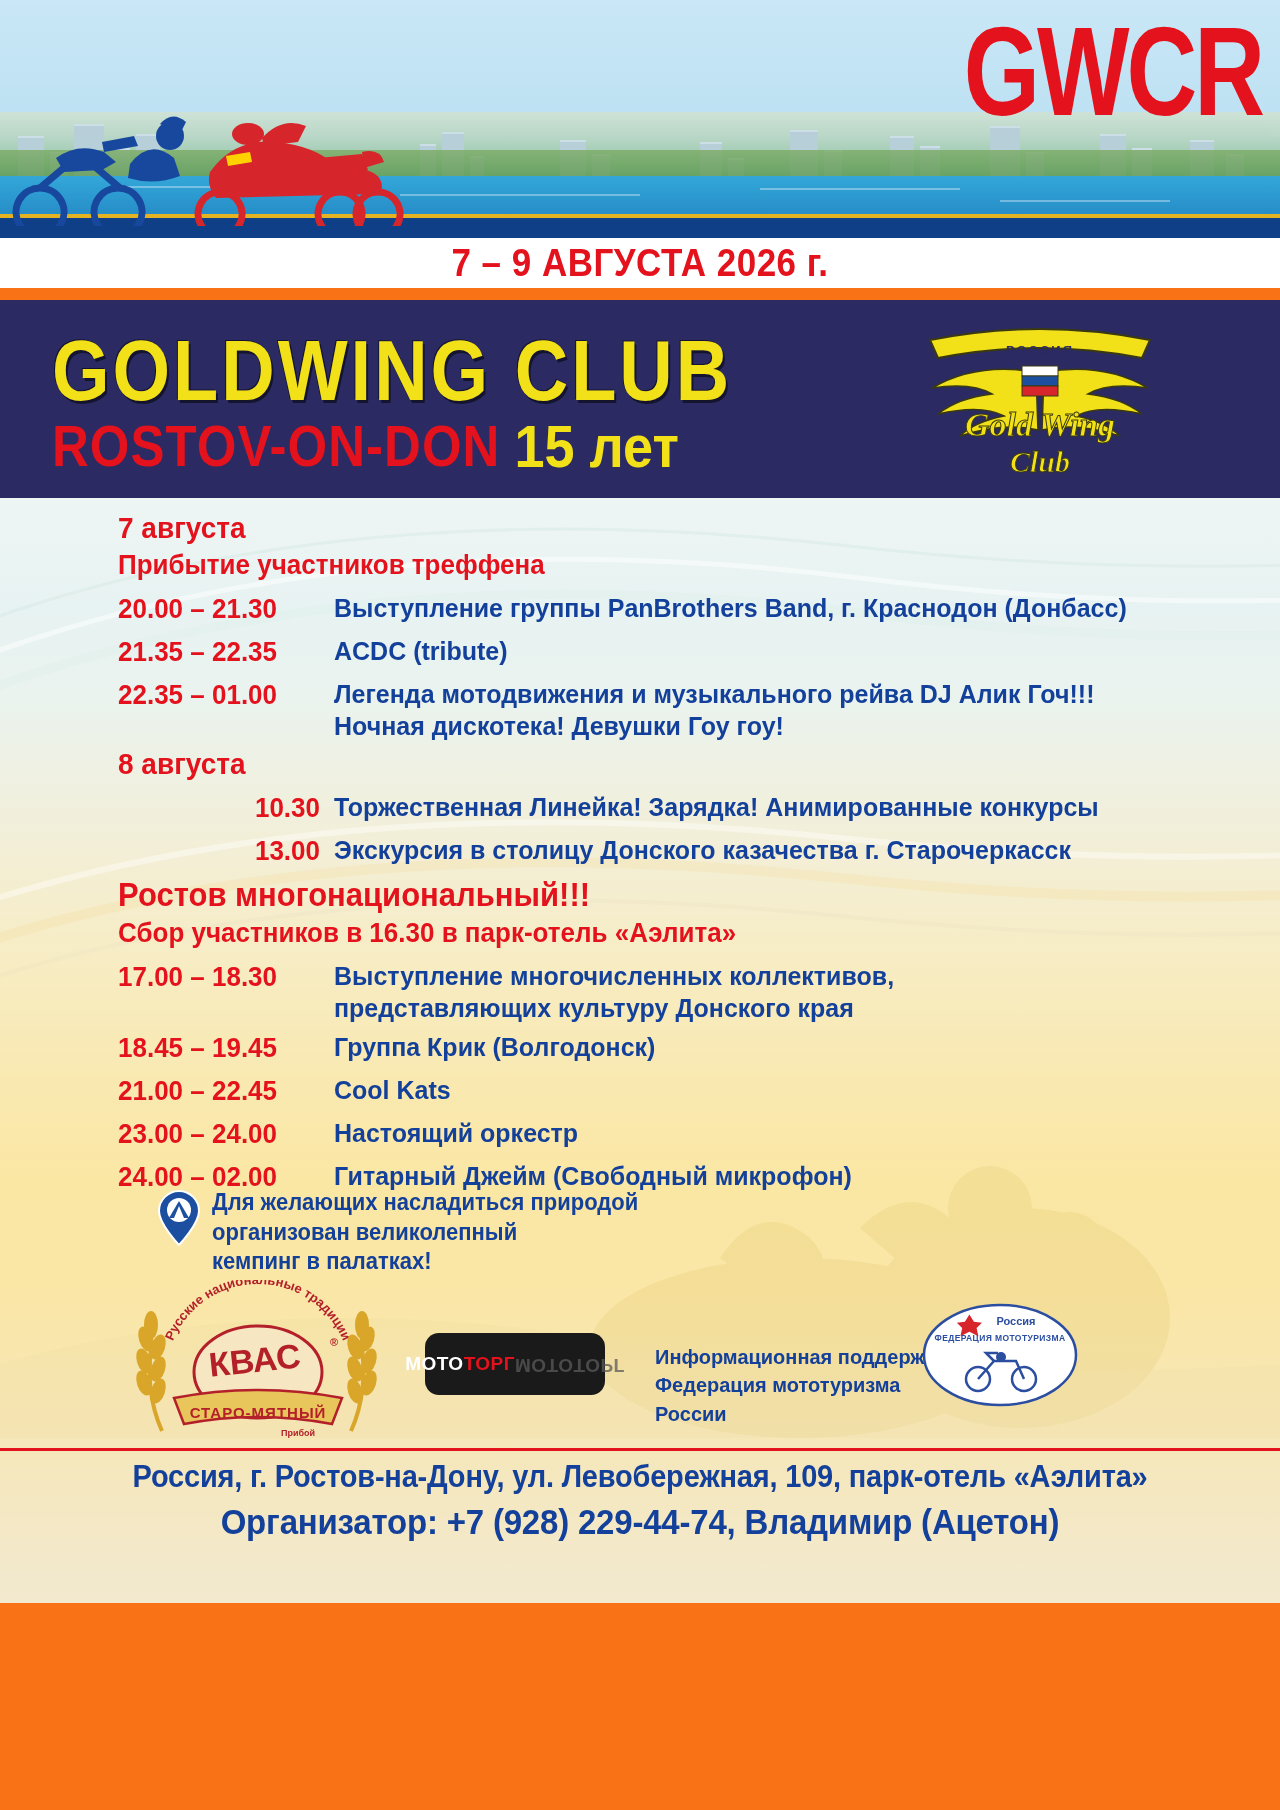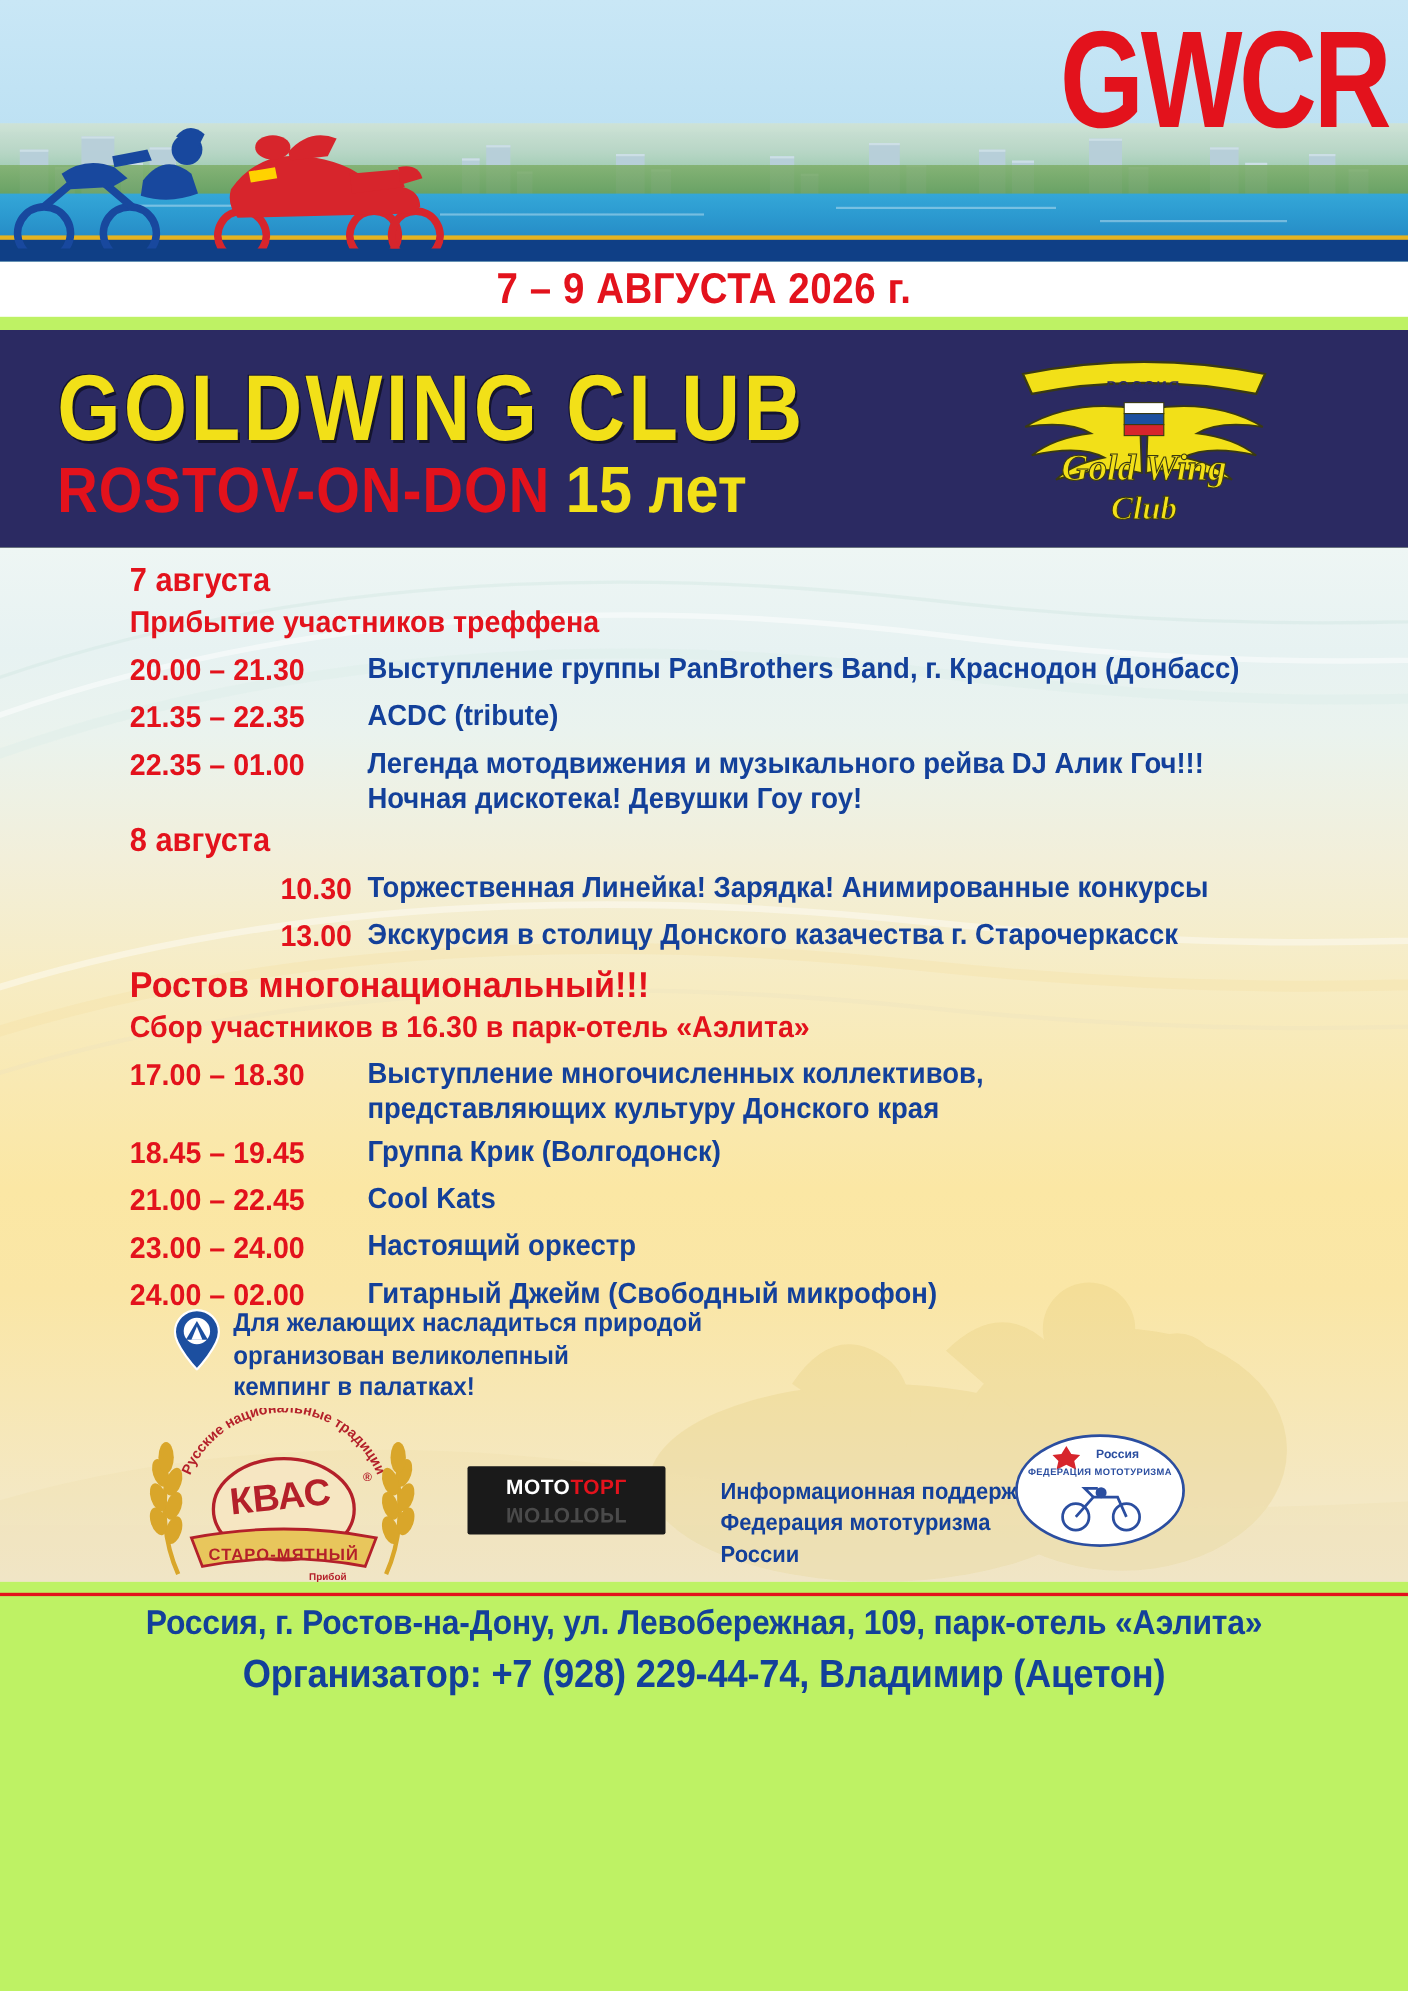--- a/index.html
+++ b/index.html
@@ -3,21 +3,21 @@
 <meta charset="utf-8">
 <style>
   * { margin:0; padding:0; box-sizing:border-box; }
   html,body { width:1280px; height:1810px; }
   body {
     font-family: "Liberation Sans", sans-serif;
     background:#ffffff;
     position:relative;
     overflow:hidden;
   }
-  .poster { position:relative; width:1280px; height:1810px; background:#bef264; }
+  .poster { position:relative; width:1280px; height:1810px; background:#f97316; }
 
   
   .skyline {
     position:absolute; left:0; top:0; width:1280px; height:238px;
     background:linear-gradient(to bottom,#cfe9f7 0%,#bfe2f4 38%,#a9d8ef 55%,#9fd3ec 62%,#8fcbe8 70%,#7cc0e2 100%);
     overflow:hidden;
   }
   
   .sky-top {
     position:absolute; left:0; top:0; width:1280px; height:120px;
@@ -104,21 +104,21 @@
     transform:scaleY(1.14); transform-origin:left bottom; white-space:nowrap;
   }
   .gw-years {
     font-weight:bold; font-size:54px; color:#f2e018; letter-spacing:0px;
     transform:scaleY(1.1); transform-origin:left bottom; white-space:nowrap;
   }
   .gw-logo { position:absolute; right:70px; top:10px; width:340px; height:180px; }
 
   
   .main {
-    position:absolute; left:0; top:498px; width:1280px; height:940px;
+    position:absolute; left:0; top:498px; width:1280px; height:1105px;
     background:linear-gradient(to bottom,
       #eef6f4 0%, #e7f2f2 10%, #eaf3ee 18%,
       #f2efda 30%, #f7ecc3 42%, #f9e9b2 52%,
       #fbe7a4 62%, #fae6a6 72%, #f7e7b4 82%, #f4e8c4 92%, #f2e9cf 100%);
     overflow:hidden;
   }
   .swoosh { position:absolute; left:0; width:1600px; height:300px; opacity:.55; }
 
   .sched { position:absolute; left:118px; top:14px; width:1060px; }
 
@@ -170,22 +170,22 @@
     transform:scaleY(1.06); transform-origin:left top;
   }
 
   
   .logos { position:absolute; left:0; top:1285px; width:1280px; height:160px; }
   .kvas { position:absolute; left:148px; top:-5px; width:220px; height:170px; }
   .wheat-l { position:absolute; left:118px; top:20px; width:60px; height:130px; }
   .wheat-r { position:absolute; left:335px; top:20px; width:60px; height:130px; }
   .mototorg {
     position:absolute; left:425px; top:48px; width:180px; height:62px;
-    background:#1a1a1a; display:flex; flex-direction:column;
-    align-items:center; justify-content:center; border-radius:2px;
+    background:#1a1a1a; display:flex; flex-direction:row;
+    align-items:center; justify-content:center; border-radius:14px;
   }
   .mt-top { font-weight:bold; font-size:19px; color:#ffffff; letter-spacing:.5px; }
   .mt-top .red { color:#e3121c; }
   .mt-bot {
     font-weight:bold; font-size:19px; color:#5a5a5a; letter-spacing:.5px;
     transform:scaleY(-1); opacity:.75; margin-top:1px;
   }
   .infosupport {
     position:absolute; left:655px; top:58px; width:300px;
     color:#13409a; font-weight:bold; font-size:20px; line-height:1.35;

